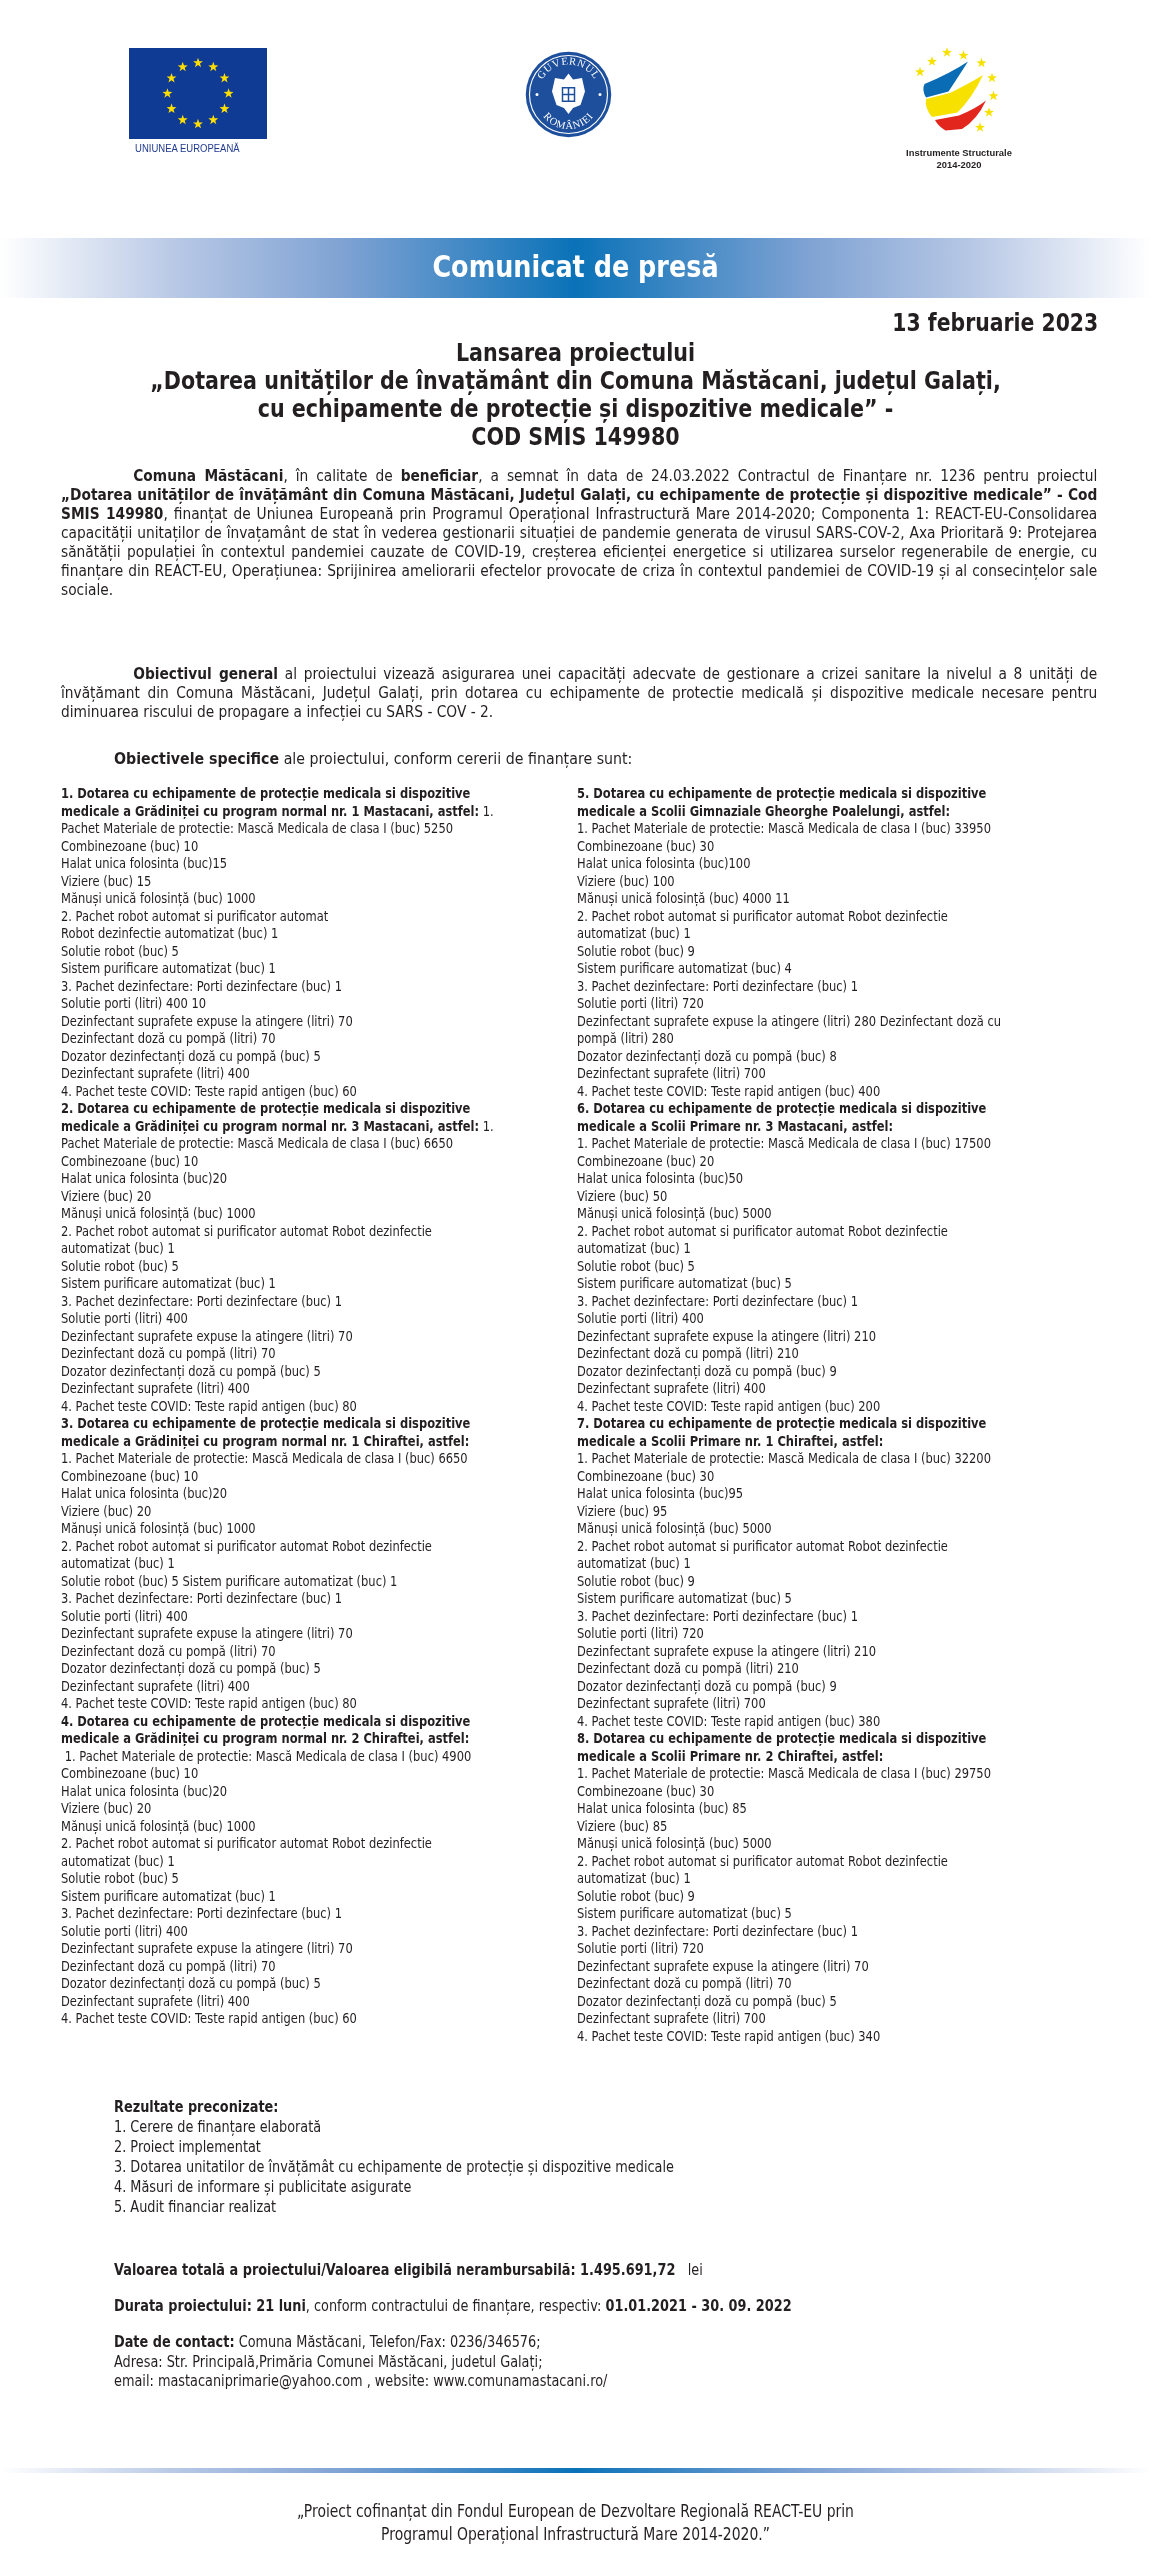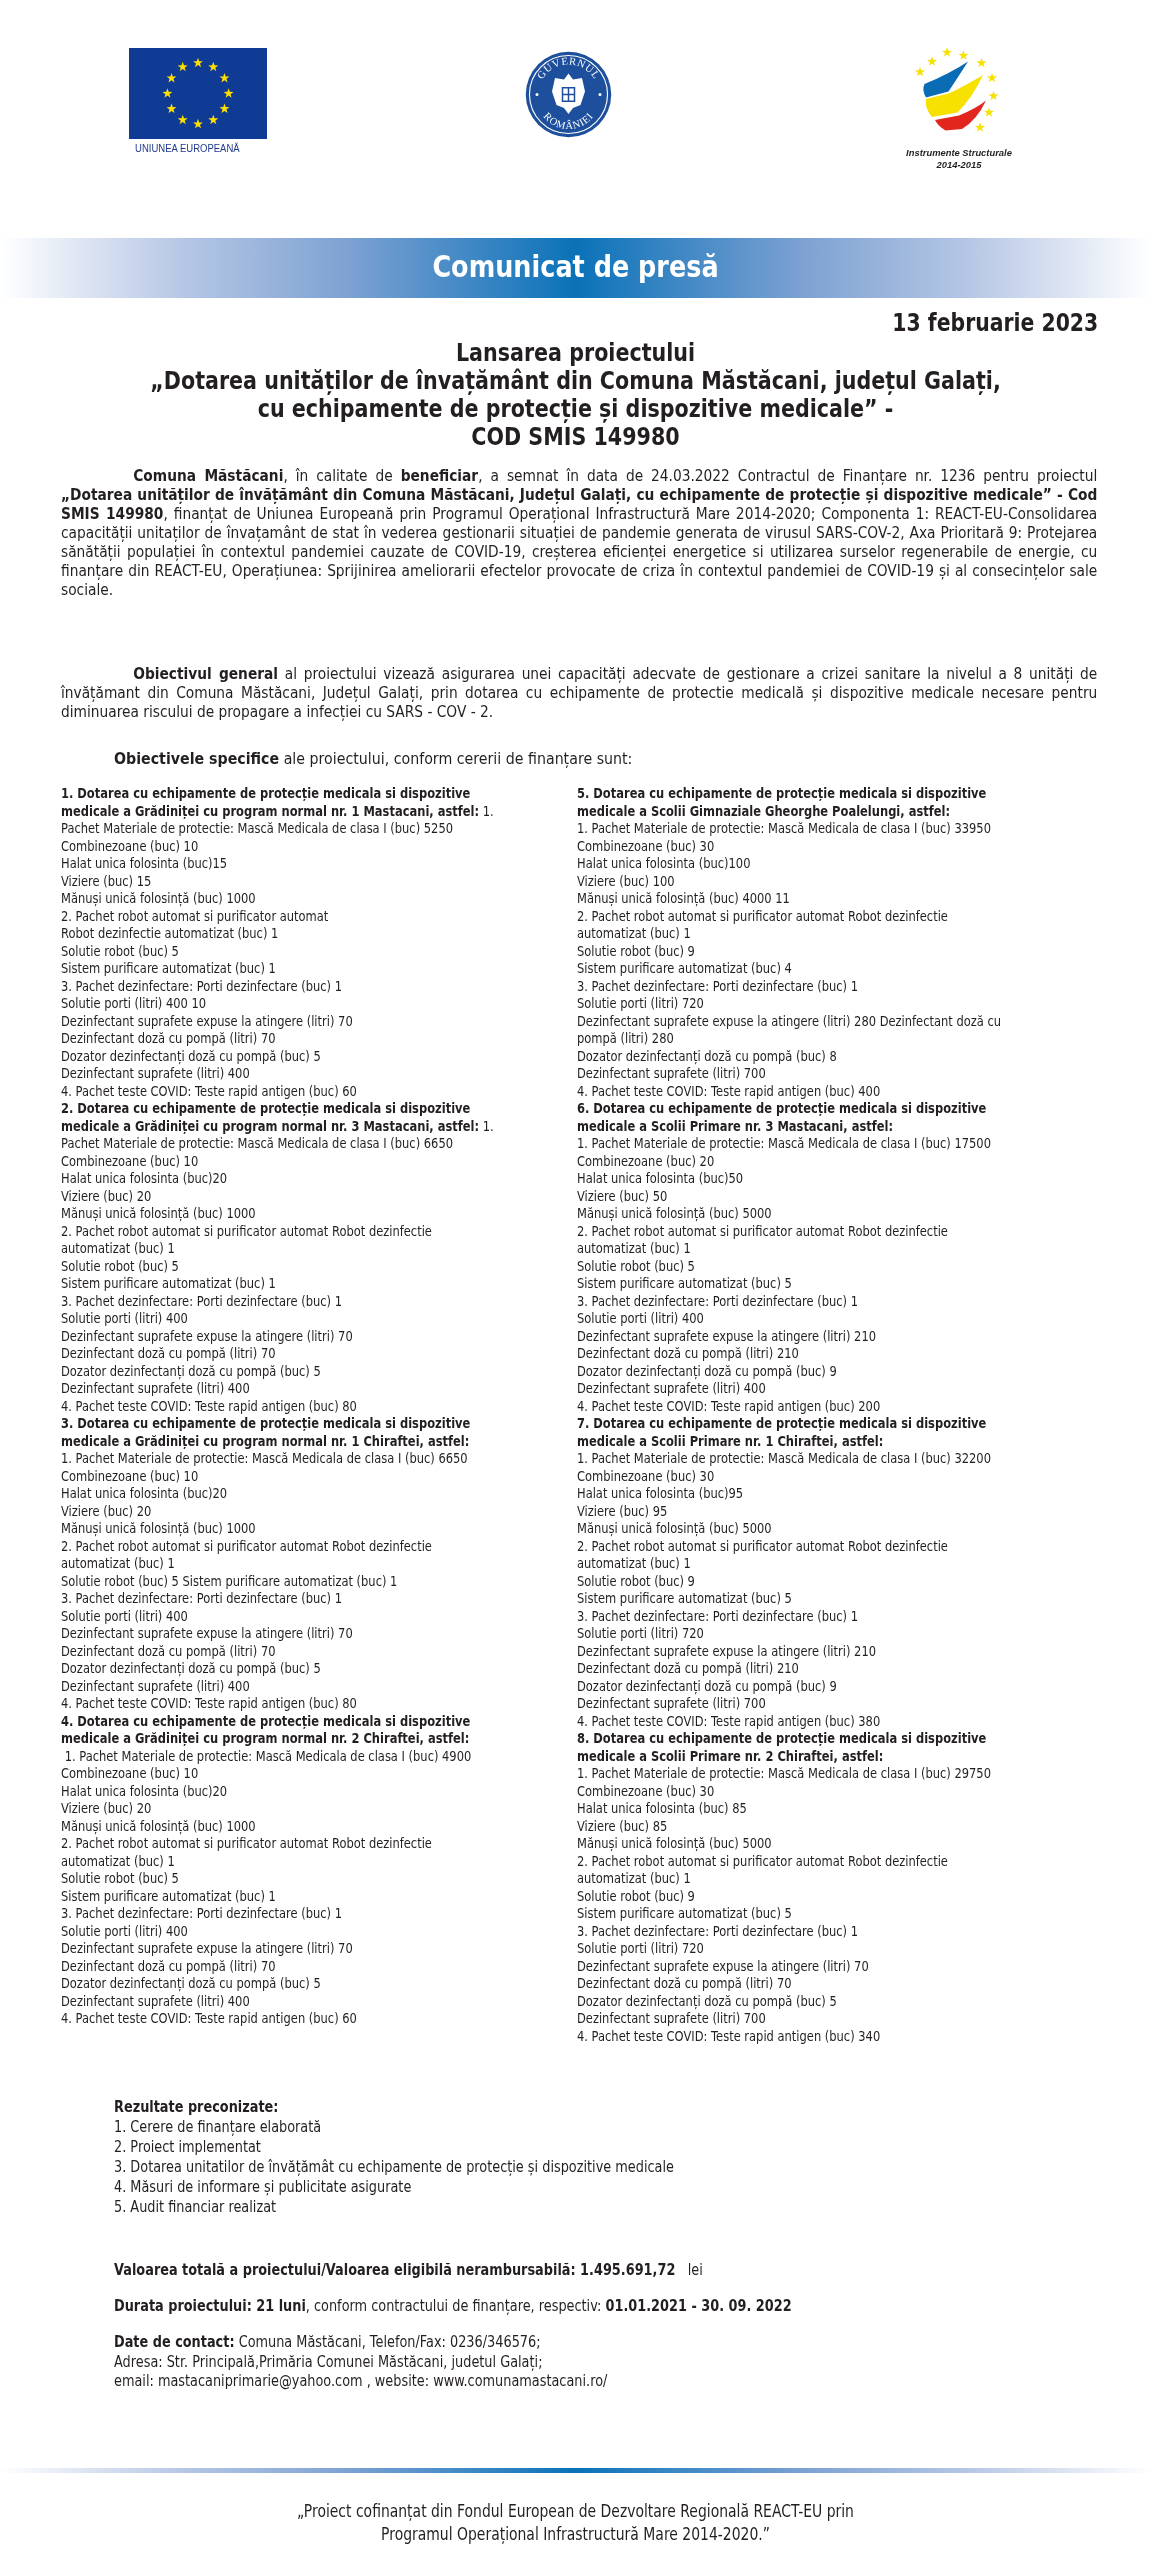--- a/index.html
+++ b/index.html
@@ -9,21 +9,21 @@
 
   
   .eu-flag { left: 129px; top: 48px; width: 138px; height: 91px; background: #0f3b95; }
   .eu-label { left: 127px; top: 142px; width: 142px; text-align: center; color: #1f3a8f;
               font-family: "Liberation Sans", sans-serif; font-size: 11.2px; letter-spacing: 0px;
               transform: scaleX(0.85); transform-origin: left top; white-space: nowrap; }
   .gov-logo { left: 525px; top: 51px; width: 87px; height: 87px; }
   .is-logo { left: 905px; top: 45px; width: 99px; height: 99px; }
   .is-label { left: 884px; top: 147px; width: 150px; text-align: center;
               font-family: "Liberation Sans", sans-serif; font-weight: bold; font-size: 9.4px;
-              line-height: 12px; color: #231f20; font-style: italic; }
+              line-height: 12px; color: #231f20; }
 
   
   .banner { left: 0; top: 238px; width: 1151px; height: 60px;
             background: linear-gradient(to right, #ffffff 0%, #b9c9e6 15%, #7ea2d3 30%, #0a72b8 50%, #7ea2d3 70%, #b9c9e6 85%, #ffffff 100%); }
   .banner-title { left: 0; top: 238px; width: 1151px; height: 60px; line-height: 58px; text-align: center;
                   color: #ffffff; font-size: 30px; font-weight: bold; font-family: "DejaVu Sans", sans-serif;
                   transform: scaleX(0.85); transform-origin: center; }
 
   .date { right: 53px; top: 309px; font-size: 24px; font-weight: bold; font-family: "DejaVu Sans", sans-serif;
           transform: scaleX(0.85); transform-origin: right top; white-space: nowrap; }
@@ -123,21 +123,21 @@
         <polygon points="112.00,83.00 113.65,87.73 118.66,87.84 114.66,90.87 116.11,95.66 112.00,92.80 107.89,95.66 109.34,90.87 105.34,87.84 110.35,87.73"></polygon>
         <polygon points="100.00,103.00 101.65,107.73 106.66,107.84 102.66,110.87 104.11,115.66 100.00,112.80 95.89,115.66 97.34,110.87 93.34,107.84 98.35,107.73"></polygon>
       </g>
     <path d="M 26 52 Q 60 38 84 22 Q 70 44 58 62 L 28 70 Q 22 60 26 52 Z" fill="#0a6cb4"></path>
     <path d="M 28 72 L 60 64 Q 88 50 104 40 Q 90 70 70 90 L 36 96 Q 26 84 28 72 Z" fill="#f6e100"></path>
     <path d="M 40 100 L 72 94 Q 96 84 108 74 Q 96 100 76 112 L 54 114 Q 44 108 40 100 Z" fill="#e3261d"></path>
   </svg>
 </div>
 <div class="abs is-label">
   <div>Instrumente Structurale</div>
-  <div>2014-2015</div>
+  <div>2014-2020</div>
 </div>
 
 <div class="abs banner"></div>
 <div class="abs banner-title">Comunicat de presă</div>
 
 <div class="abs date">13 februarie 2023</div>
 
 <div class="abs title-block">
   <div>Lansarea proiectului</div>
   <div>„Dotarea unităților de învațământ din Comuna Măstăcani, județul Galați,</div>

